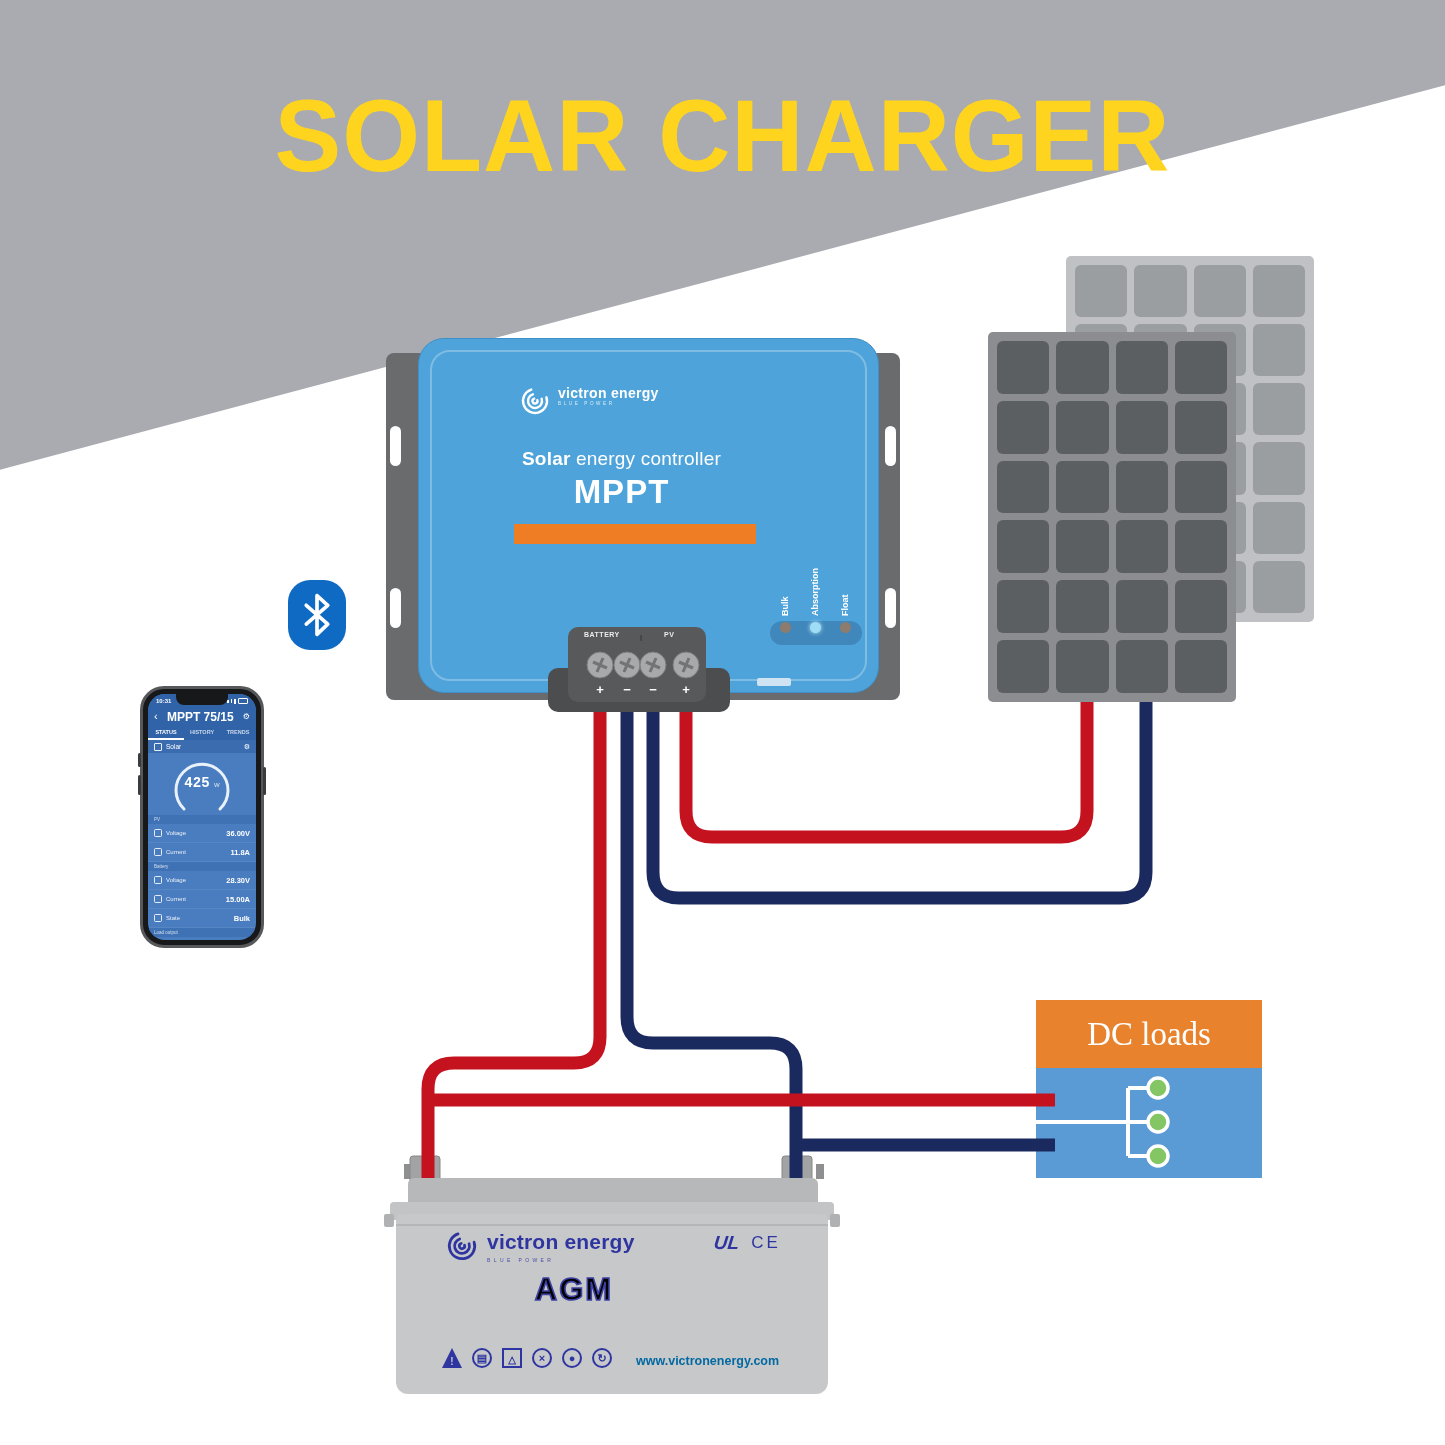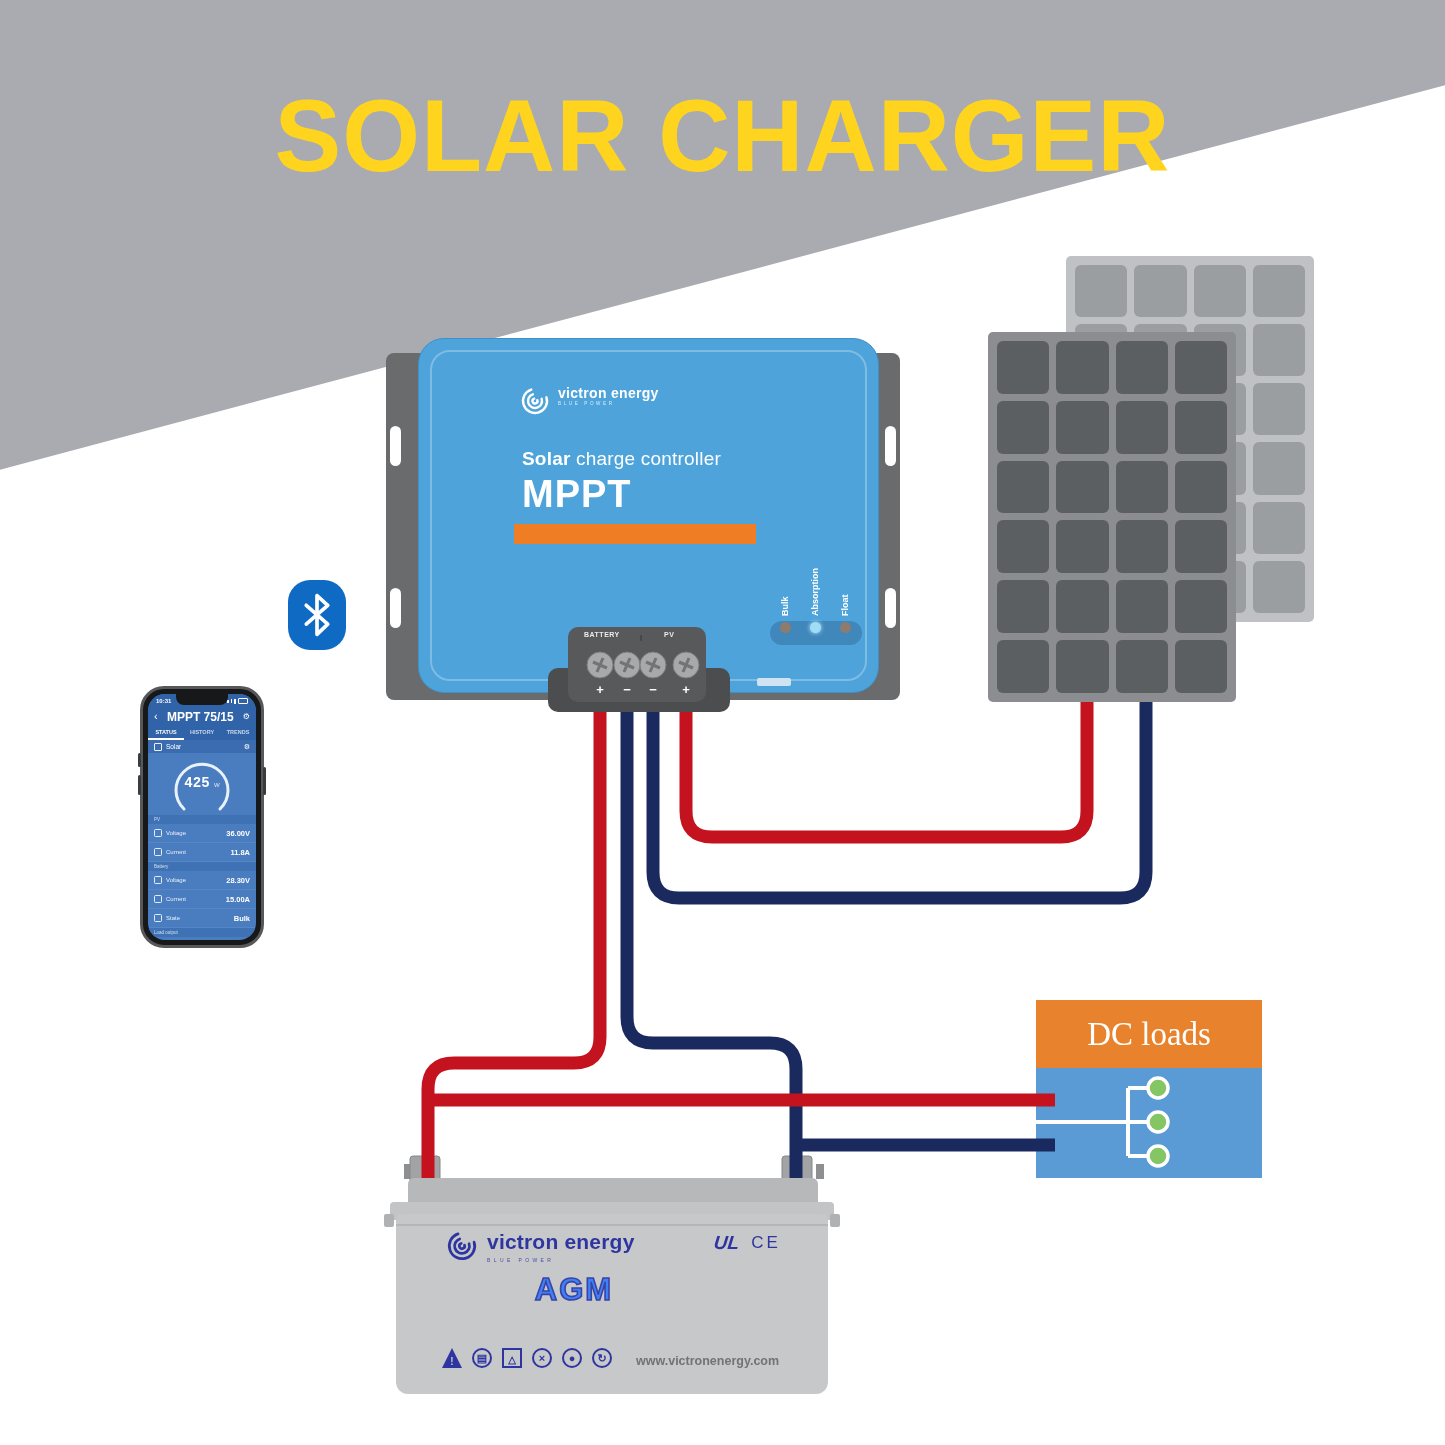--- a/index.html
+++ b/index.html
@@ -30,21 +30,21 @@
   .slot{position:absolute;width:11px;height:40px;background:#ffffff;border-radius:6px;}
   .ctrl-body{left:32px;top:0;width:459px;height:353px;background:#4da3da;border:1px solid #3e90c8;border-radius:26px;}
   .ctrl-face{position:absolute;left:11px;top:11px;right:11px;bottom:11px;border:2px solid rgba(255,255,255,.28);border-radius:20px;}
   .ctrl-logo{left:132px;top:48px;display:flex;align-items:flex-start;gap:6px;}
   .ctrl-logo .wordmark{line-height:1;}
   .ctrl-brand{font-size:14px;font-weight:700;color:#ffffff;letter-spacing:.3px;}
   .ctrl-brand-sub{font-size:4.6px;letter-spacing:2.6px;color:rgba(255,255,255,.8);margin-top:2px;}
   .ctrl-name{left:136px;top:110px;color:#ffffff;}
   .ctrl-name .l1{font-size:19px;letter-spacing:.2px;}
   .ctrl-name .l1 b{font-weight:800;}
-  .ctrl-name .l2{font-size:38px;font-weight:800;margin-top:3px;letter-spacing:1px;}
+  .ctrl-name .l2{font-size:33px;font-weight:800;margin-top:3px;letter-spacing:1px;text-align:center;}
   .ctrl-bar{left:128px;top:186px;width:242px;height:20px;background:#ef7d23;}
   .leds{left:386px;top:222px;width:88px;height:82px;}
   .led-dotbg{position:absolute;left:-2px;bottom:-3px;width:92px;height:24px;background:rgba(16,42,84,.22);border-radius:12px;}
   .led-cols{position:absolute;left:0;top:0;display:flex;gap:4px;}
   .led-col{width:26px;display:flex;flex-direction:column;align-items:center;}
   .led-label{height:56px;writing-mode:vertical-rl;transform:rotate(180deg);font-size:9px;color:#ffffff;font-weight:700;}
   .led-dot{width:11px;height:11px;border-radius:50%;background:#8d7b6e;margin-top:6px;}
   .led-dot.lit{background:#9fdcf5;box-shadow:0 0 4px #bfe9fa;}
   .terminal-flange{left:162px;top:330px;width:182px;height:44px;background:#4c4d4f;border-radius:10px;}
   .terminal-block{left:182px;top:289px;width:138px;height:75px;background:#58595b;border-radius:10px;}
@@ -66,27 +66,27 @@
   .bat-nub{top:58px;width:10px;height:13px;background:#b0b1b3;border-radius:2px;}
   .bat-body{left:12px;top:58px;width:432px;height:180px;background:#c7c8ca;border-radius:6px 6px 12px 12px;}
   .bat-seam{left:12px;top:68px;width:432px;height:2px;background:#b5b6b8;}
   .bat-logo{left:60px;top:74px;display:flex;align-items:flex-start;gap:7px;color:#2f35a0;}
   .bat-brand{font-size:21px;font-weight:800;letter-spacing:.2px;}
   .bat-brand-sub{font-size:5px;letter-spacing:3.4px;margin-top:3px;opacity:.85;}
   .bat-marks{left:330px;top:76px;display:flex;gap:12px;color:#2f35a0;align-items:center;}
   .mark-ul{font-size:19px;font-weight:800;font-style:italic;transform:skewX(-6deg);}
   .mark-ce{font-size:17px;letter-spacing:3px;}
   .agm{left:118px;top:116px;width:144px;text-align:center;font-size:31px;font-weight:800;letter-spacing:2px;
-    color:#3b82f6;-webkit-text-stroke:1.6px #3d42a5;}
+    color:#000000;-webkit-text-stroke:1.6px #3d42a5;}
   .bat-icons{left:58px;top:192px;display:flex;gap:10px;align-items:center;}
   .wicon{width:20px;height:20px;border:2px solid #2f35a0;border-radius:50%;box-sizing:border-box;
     display:flex;align-items:center;justify-content:center;font-size:11px;color:#2f35a0;font-weight:700;}
   .wicon.tri{border:none;border-radius:0;background:#2f35a0;clip-path:polygon(50% 0,100% 100%,0 100%);
     color:#c7c8ca;font-size:10px;align-items:flex-end;padding-bottom:1px;}
-  .bat-url{left:252px;top:198px;font-size:12.5px;font-weight:800;color:#737373;}
+  .bat-url{left:252px;top:198px;font-size:12.5px;font-weight:800;color:#0369a1;}
 
   
   .phone{left:140px;top:686px;width:124px;height:262px;background:#17181a;border:3px solid #57585a;
     border-radius:24px;box-sizing:border-box;}
   .pbtn{position:absolute;background:#3a3b3d;border-radius:2px;}
   .screen{position:absolute;left:5px;top:5px;width:108px;height:246px;border-radius:17px;overflow:hidden;background:#4a7dc0;}
   .notch{position:absolute;left:50%;top:0;transform:translateX(-50%);width:52px;height:11px;background:#17181a;border-radius:0 0 8px 8px;z-index:5;}
   .statusbar{height:14px;background:#3063a8;display:flex;align-items:center;justify-content:space-between;padding:0 8px;}
   .ptime{font-size:6px;color:#fff;font-weight:700;}
   .sicons{display:flex;gap:2px;align-items:center;}
@@ -227,21 +227,21 @@
           <path d="M17 8 a7 7 0 1 0 7 7"></path>
           <path d="M17 12.5 a2.5 2.5 0 1 0 2.5 2.5"></path>
         </g>
       </svg>
       <div class="wordmark">
         <div class="ctrl-brand">victron energy</div>
         <div class="ctrl-brand-sub">BLUE POWER</div>
       </div>
     </div>
     <div class="abs ctrl-name">
-      <div class="l1"><b>Solar</b><span> charge controller</span></div>
+      <div class="l1"><b>Solar</b><span> energy controller</span></div>
       <div class="l2">MPPT</div>
     </div>
     <div class="abs ctrl-bar"></div>
     <div class="abs leds">
       <div class="led-dotbg"></div>
       <div class="led-cols">
         <div class="led-col">
           <span class="led-label">Bulk</span>
           <span class="led-dot"></span>
         </div>

